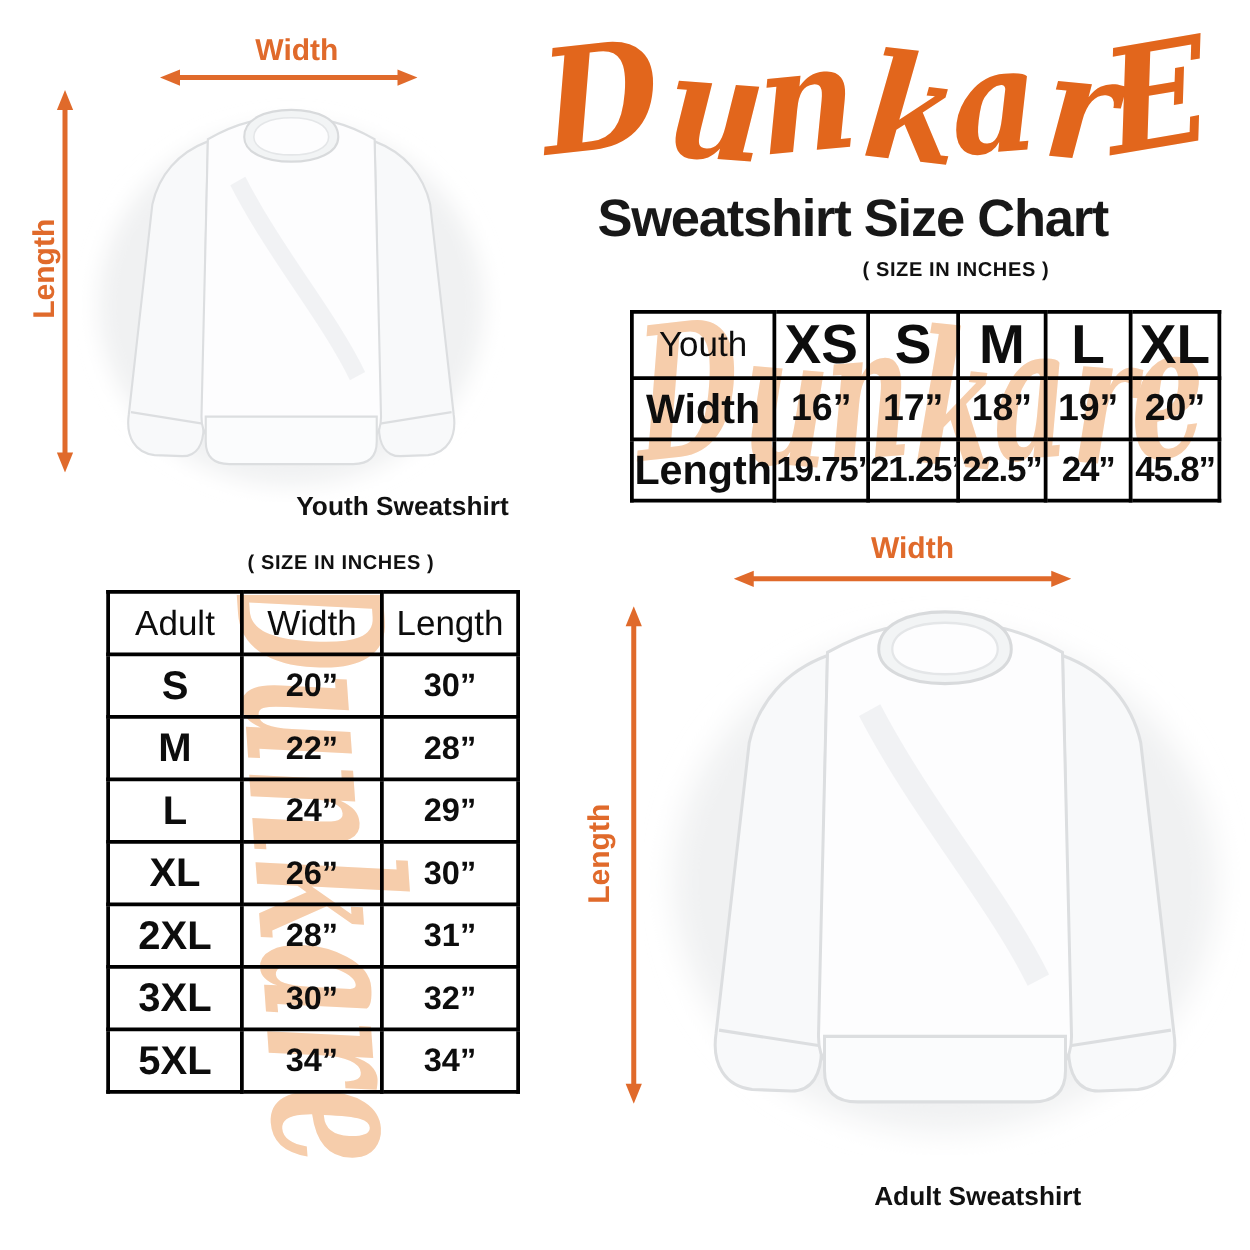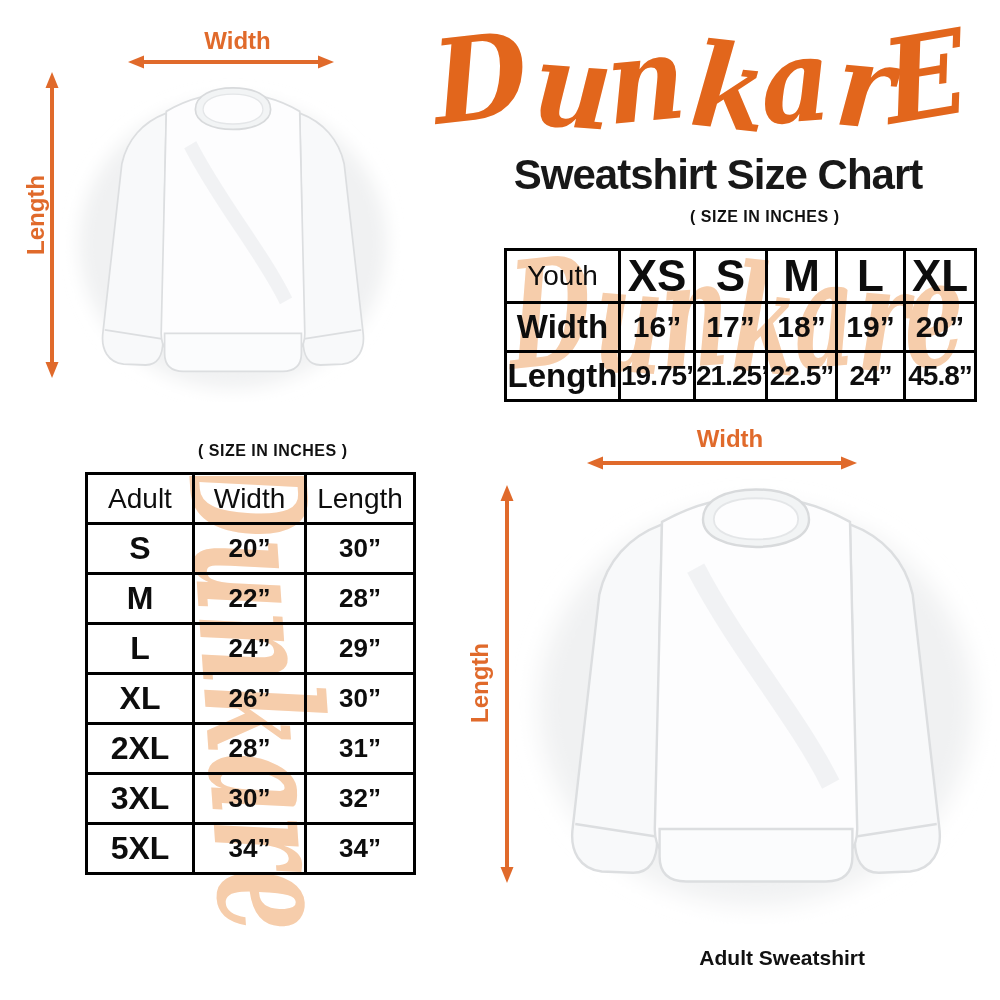--- a/index.html
+++ b/index.html
@@ -3,21 +3,21 @@
 <meta charset="utf-8">
 <style>
   html,body{margin:0;padding:0;background:#ffffff;}
   body{width:1000px;height:1000px;overflow:hidden;font-family:"Liberation Sans",sans-serif;}
   #canvas{position:relative;width:1000px;height:1000px;background:#fff;}
   .abs{position:absolute;}
   .orange-label{color:#E06A2B;font-weight:bold;font-size:24px;text-align:center;line-height:30px;}
   .rot{transform:rotate(-90deg);}
   .caption{font-weight:bold;font-size:21px;color:#111;text-align:right;letter-spacing:0px;}
   .units{font-weight:bold;font-size:16px;color:#111;text-align:left;letter-spacing:0.5px;}
-  .title{font-weight:bold;font-size:42px;color:#181818;text-align:center;letter-spacing:-1px;line-height:46px;}
+  .title{font-weight:bold;font-size:42px;color:#181818;letter-spacing:-1px;line-height:46px;}
   table{border-collapse:collapse;table-layout:fixed;background:transparent;}
   td{border:3px solid #000;text-align:center;vertical-align:middle;color:#0d0d0d;padding:0;overflow:hidden;}
   .yt-corner{font-size:28px;font-weight:normal;}
   .yt-size{font-size:44px;font-weight:bold;}
   .yt-label{font-size:33px;font-weight:bold;}
   .yt-val{font-size:30px;font-weight:bold;}
   .yt-val-sm{font-size:28px;font-weight:bold;letter-spacing:-1px;}
   .at-head{font-size:28px;font-weight:normal;}
   .at-size{font-size:32px;font-weight:bold;}
   .at-val{font-size:26px;font-weight:bold;}
@@ -55,20 +55,21 @@
     <path d="M278,50 C306,60 324,80 330,106 L352,292 C355,312 346,326 328,328 L302,329 C288,329 282,318 282,302 L280,140 Z" fill="#f8f9fa" stroke="#dcdee0" stroke-width="2"></path>
     <path d="M50,290 L117,300" stroke="#dcdee0" stroke-width="2" fill="none"></path>
     <path d="M350,290 L283,300" stroke="#dcdee0" stroke-width="2" fill="none"></path>
     <path d="M122,48 C150,33 170,29 200,29 C230,29 250,33 278,48 L284,294 C284,310 276,318 260,320 L140,320 C124,318 116,310 116,294 Z" fill="#fdfdfe" stroke="#dcdee0" stroke-width="2"></path>
     <path d="M150,85 C185,150 235,205 262,258" stroke="#eef0f2" stroke-width="16" fill="none" opacity="0.85"></path>
     <path d="M120,294 L280,294 L280,316 C280,330 272,336 258,336 L142,336 C128,336 120,330 120,316 Z" fill="#fbfcfd" stroke="#dcdee0" stroke-width="2"></path>
     <path d="M156,46 C156,30 176,22 200,22 C224,22 244,30 244,46 C244,60 224,68 200,68 C176,68 156,60 156,46 Z" fill="#f2f4f5" stroke="#d8dadc" stroke-width="2"></path>
     <path d="M165,46 C165,35 180,29 200,29 C220,29 235,35 235,46 C235,56 220,62 200,62 C180,62 165,56 165,46 Z" fill="#fdfdfe" stroke="#e4e6e8" stroke-width="1.5"></path>
   </svg>
 
+  <div class="abs caption" style="left:225px;top:394px;width:182px;">Youth Sweatshirt</div>
 
   <svg class="abs" style="left:430px;top:14px;" width="550" height="146" viewBox="0 0 550 146">
     <text x="275" y="110" text-anchor="middle" font-family="'DejaVu Serif',serif" font-style="italic" font-weight="bold" font-size="116" fill="#E2661C" textLength="535" lengthAdjust="spacingAndGlyphs" rotate="-6 4 -5 6 -4 5 -9">DunkarE</text>
   </svg>
 
   <div class="abs title" style="left:478px;top:152px;width:480px;">Sweatshirt Size Chart</div>
 
   <div class="abs units" style="left:690px;top:208px;width:242px;">( SIZE IN INCHES )</div>
 
   <svg class="abs z1" style="left:506px;top:251px;" width="466" height="155" viewBox="0 0 466 155">

